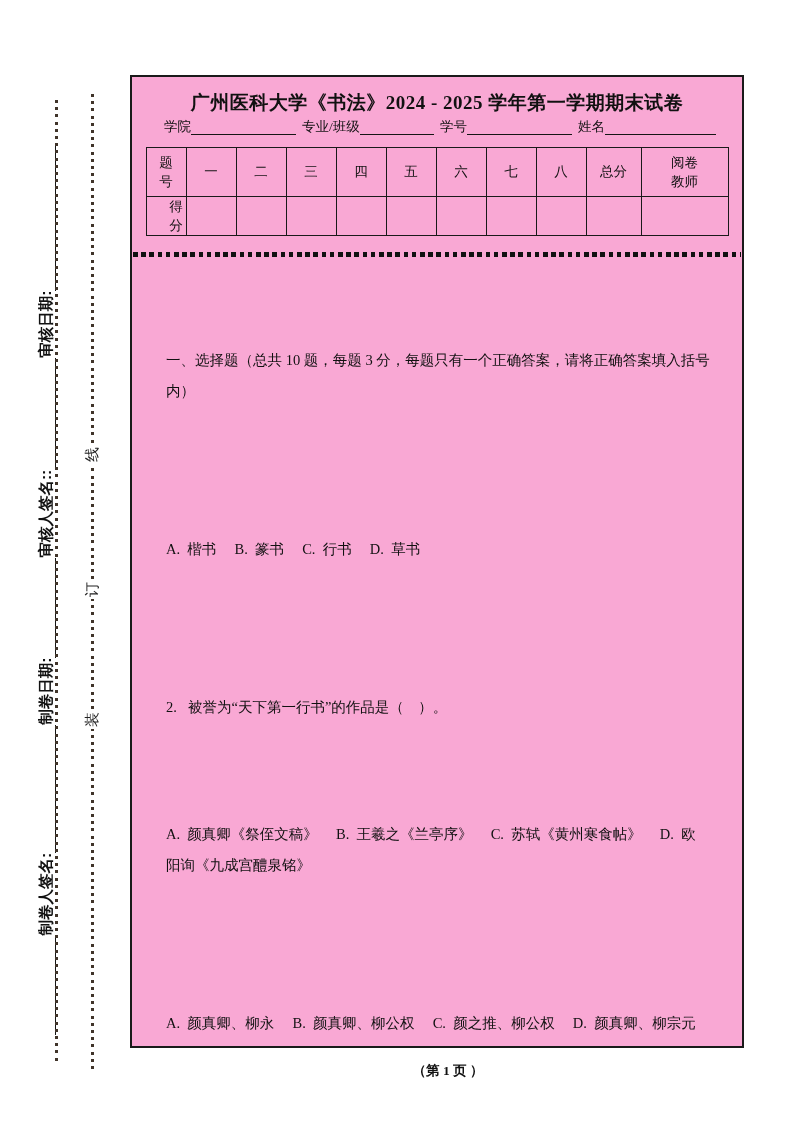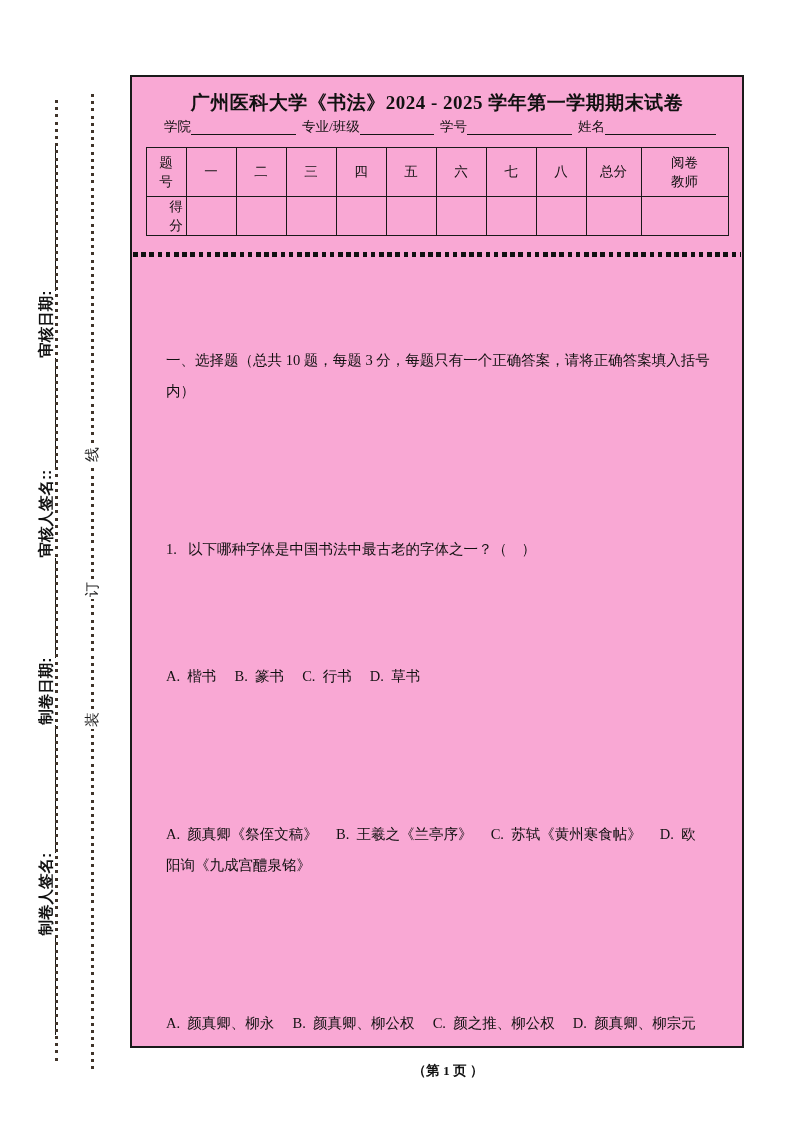--- a/index.html
+++ b/index.html
@@ -173,23 +173,23 @@
       <td></td>
     </tr>
   </tbody>
     </table>
 
   <div class="dotted-sep"></div>
 
   <div class="content">
     <p><span class="q-num sec">一、</span><span>选择题（总共 10 题，每题 3 分，每题只有一个正确答案，请将正确答案填入括号内）</span></p>
 
-    <p><span class="q-num">1.</span><span>以下哪种字体是中国书法中最古老的字体之一？（　）</span></p>
     <p>A.  楷书　 B.  篆书　 C.  行书　 D.  草书</p>
 
+    <p><span class="q-num">2.</span><span>被誉为“天下第一行书”的作品是（　）。</span></p>
     <p>A.  颜真卿《祭侄文稿》　 B.  王羲之《兰亭序》　 C.  苏轼《黄州寒食帖》　 D.  欧阳询《九成宫醴泉铭》</p>
 
     <p>A.  颜真卿、柳永　 B.  颜真卿、柳公权　 C.  颜之推、柳公权　 D.  颜真卿、柳宗元</p>
 
     
     
 
     
     
 

